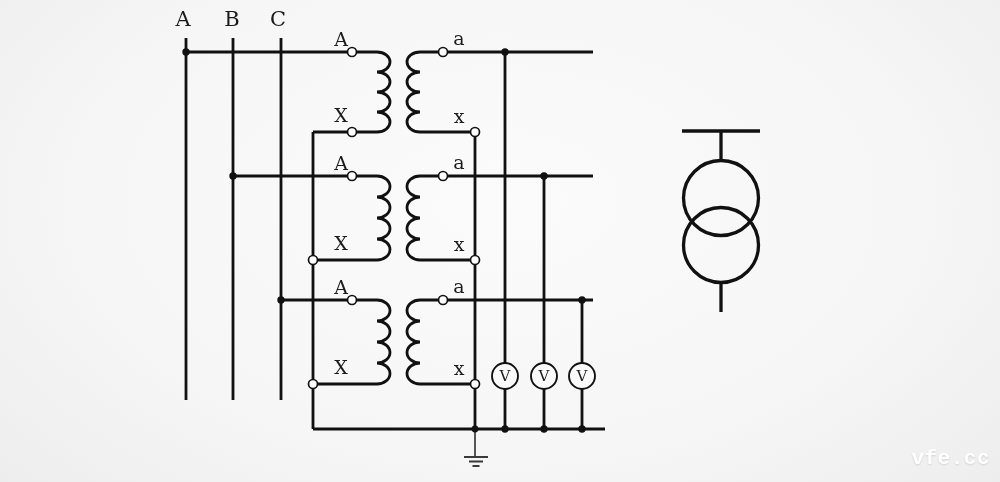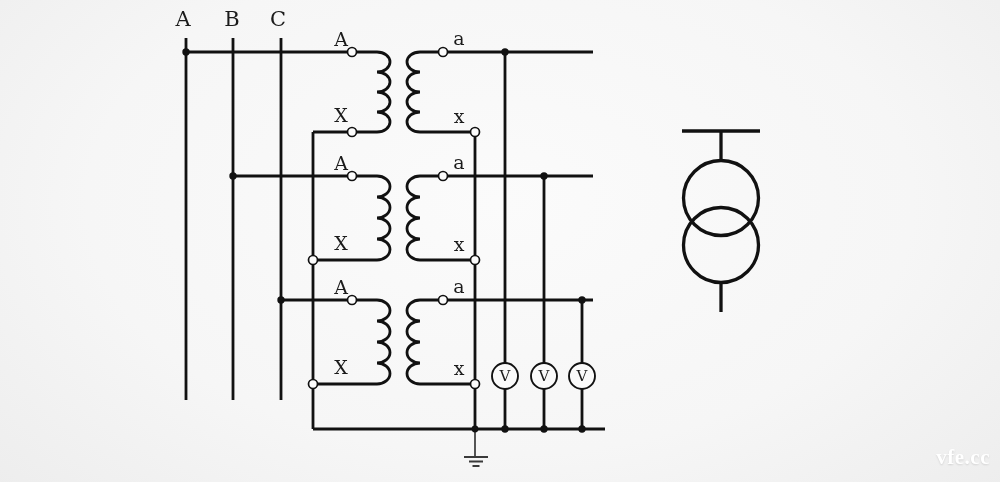--- a/index.html
+++ b/index.html
@@ -17,21 +17,21 @@
   .dot{fill:var(--wire,#111111);stroke:none;}
   .term{fill:#fcfcfc;stroke:var(--wire,#111111);stroke-width:1.7;}
   .vmc{fill:#fafafa;stroke:var(--wire,#111111);stroke-width:1.9;}
   .gnd{stroke:#3a3a3a;stroke-width:2;fill:none;}
   text{text-anchor:middle;fill:#1b1b1b;}
   .buslbl{font-size:21px;}
   .lbl{font-size:19px;}
   .vlbl{font-size:15px;}
   .watermark{
     position:absolute;right:10px;bottom:12px;
-    font-family:Liberation Serif, serif;
+    font-family:Liberation Mono, monospace;
     font-weight:bold;font-size:21px;letter-spacing:.5px;
     color:var(--wm,#ffffff);
     text-shadow:0 1px 2px rgba(0,0,0,0.13);
   }
 </style>
 </head>
 <body>
 
 <div class="stage">
   <svg width="1000" height="482" viewBox="0 0 1000 482">

